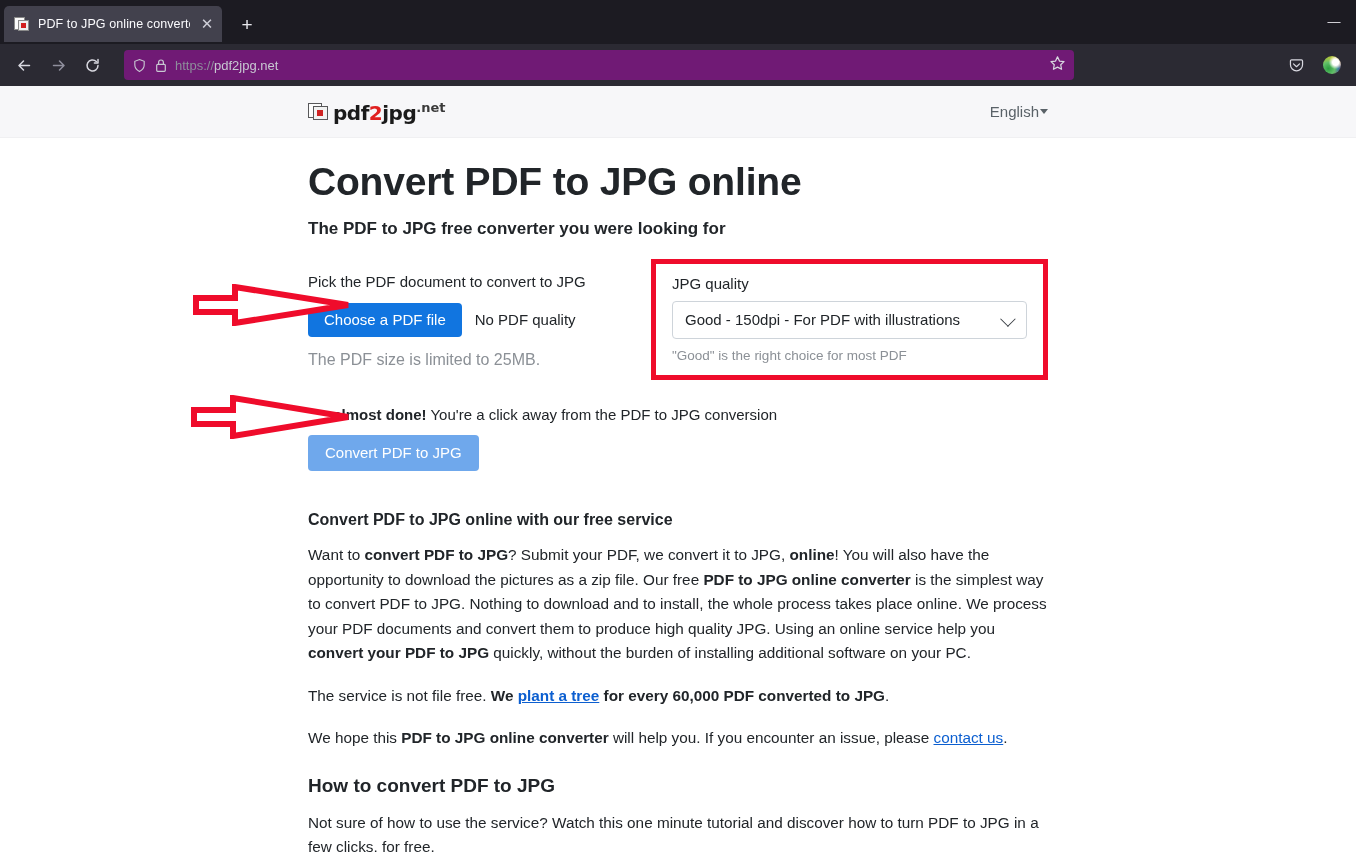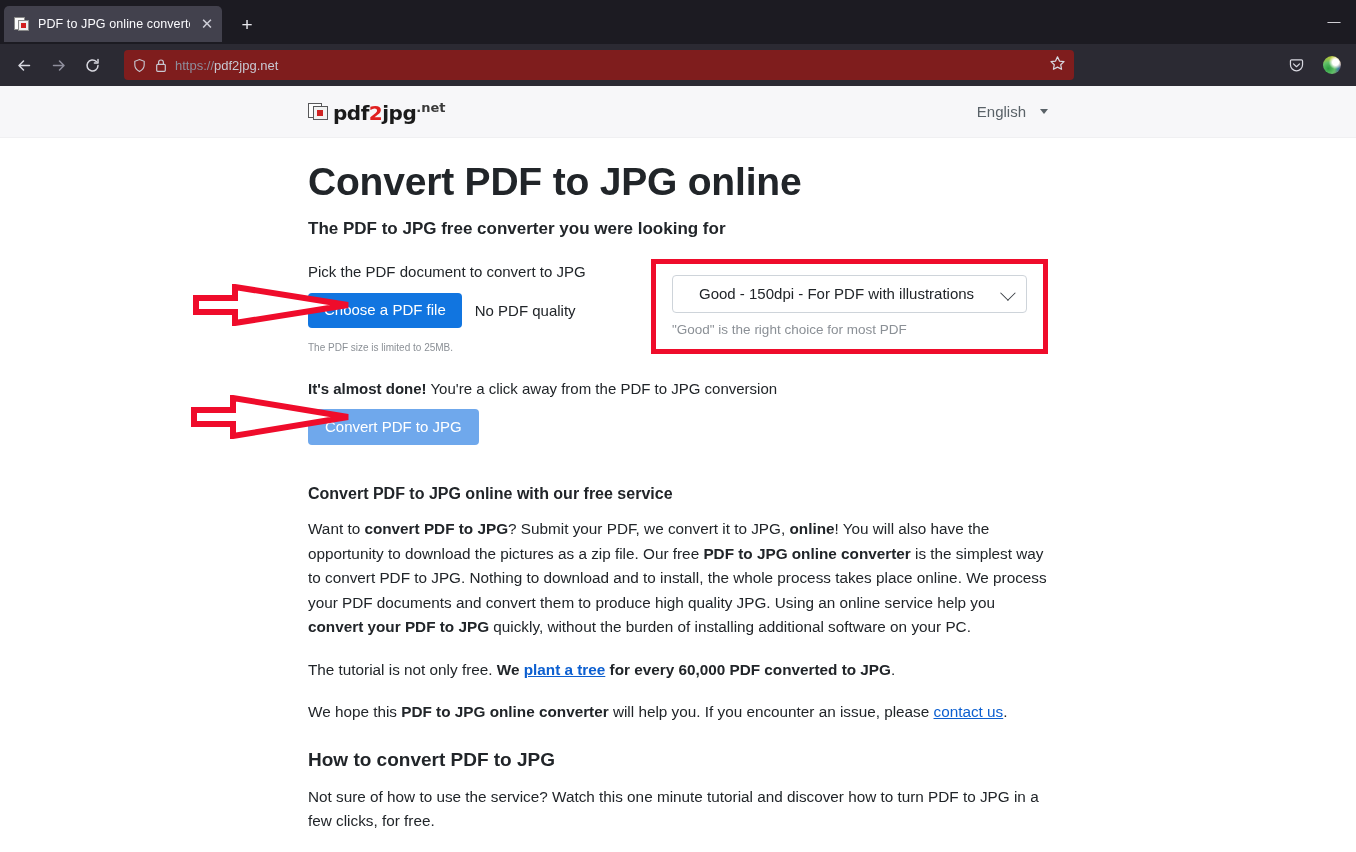--- a/index.html
+++ b/index.html
@@ -109,21 +109,21 @@
     color: #d8d8e0;
     border-radius: 4px;
   }
   .navbtn svg { display: block; }
   .navbtn.dim { color: #8f8f9d; }
 
   .urlbar {
     flex: 1 1 auto;
     height: 30px;
     margin: 0 10px 0 14px;
-    background: #7f1d1d;
+    background: #701a75;
     border-radius: 4px;
     display: flex;
     align-items: center;
     padding: 0 8px;
     gap: 7px;
     max-width: 950px;
   }
   .url-text {
     flex: 1 1 auto;
     font-size: 13px;
@@ -202,21 +202,21 @@
     font-size: 13px;
     vertical-align: super;
     color: #3a3a3a;
     letter-spacing: 0;
   }
   .lang {
     font-size: 15px;
     color: #5a6268;
     display: flex;
     align-items: center;
-    gap: 14px;
+    gap: 1px;
   }
   .caret {
     width: 0; height: 0;
     border-left: 4.5px solid transparent;
     border-right: 4.5px solid transparent;
     border-top: 5px solid #5a6268;
   }
 
   .page {
     width: 740px;
@@ -258,21 +258,21 @@
     border: none;
     border-radius: 4px;
     font-size: 15px;
     font-family: "Liberation Sans", sans-serif;
     padding: 9px 16px;
     cursor: pointer;
     line-height: 1.1;
   }
   .no-pdf { font-size: 15px; color: #212529; }
   .size-note {
-    font-size: 10px;
+    font-size: 16px;
     color: #8b9096;
     margin-top: 14px;
   }
 
   .quality-box {
     width: 400px;
     border: 5px solid #ef0c2b;
     padding: 11px 16px 12px 16px;
     background: #ffffff;
     margin-left: -3px;
@@ -280,21 +280,21 @@
   .q-label { font-size: 15px; color: #212529; margin-bottom: 9px; }
   .select {
     position: relative;
     width: 355px;
     height: 38px;
     border: 1px solid #ced4da;
     border-radius: 4px;
     background: #fff;
     display: flex;
     align-items: center;
-    padding: 0 26px;
+    padding: 0 12px;
     font-size: 15px;
     color: #212529;
     cursor: pointer;
   }
   .chev {
     position: absolute;
     right: 14px; top: 13px;
     width: 11px; height: 11px;
     border-right: 1.8px solid #353a40;
     border-bottom: 1.8px solid #353a40;
@@ -446,37 +446,38 @@
         <div class="left-col">
           <div class="pick-label">Pick the PDF document to convert to JPG</div>
           <div class="choose-row">
             <button class="btn-choose">Choose a PDF file</button>
             <span class="no-pdf">No PDF quality</span>
           </div>
           <div class="size-note">The PDF size is limited to 25MB.</div>
         </div>
 
         <div class="quality-box">
+          <div class="q-label">JPG quality</div>
           <div class="select">
             <span>Good - 150dpi - For PDF with illustrations</span>
             <span class="chev"></span>
           </div>
           <div class="q-note">"Good" is the right choice for most PDF</div>
         </div>
       </div>
 
       <div class="almost"><b>It's almost done!</b><span> You're a click away from the PDF to JPG conversion</span></div>
 
       <button class="btn-convert">Convert PDF to JPG</button>
 
       <h3 class="sect">Convert PDF to JPG online with our free service</h3>
 
       <p class="body"><span>Want to </span><b>convert PDF to JPG</b><span>? Submit your PDF, we convert it to JPG, </span><b>online</b><span>! You will also have the opportunity to download the pictures as a zip file. Our free </span><b>PDF to JPG online converter</b><span> is the simplest way to convert PDF to JPG. Nothing to download and to install, the whole process takes place online. We process your PDF documents and convert them to produce high quality JPG. Using an online service help you </span><b>convert your PDF to JPG</b><span> quickly, without the burden of installing additional software on your PC.</span></p>
 
-      <p class="body"><span>The tutorial is not only free. </span><b><span>We </span><a class="lnk bold" href="#">plant a tree</a><span> for every 60,000 PDF converted to JPG</span></b><span>.</span></p>
+      <p class="body"><span>The service is not file free. </span><b><span>We </span><a class="lnk bold" href="#">plant a tree</a><span> for every 60,000 PDF converted to JPG</span></b><span>.</span></p>
 
       <p class="body"><span>We hope this </span><b>PDF to JPG online converter</b><span> will help you. If you encounter an issue, please </span><a class="lnk" href="#">contact us</a><span>.</span></p>
 
       <h3 class="sect2">How to convert PDF to JPG</h3>
 
       <p class="body">Not sure of how to use the service? Watch this one minute tutorial and discover how to turn PDF to JPG in a few clicks, for free.</p>
 
       
     </div>
 

